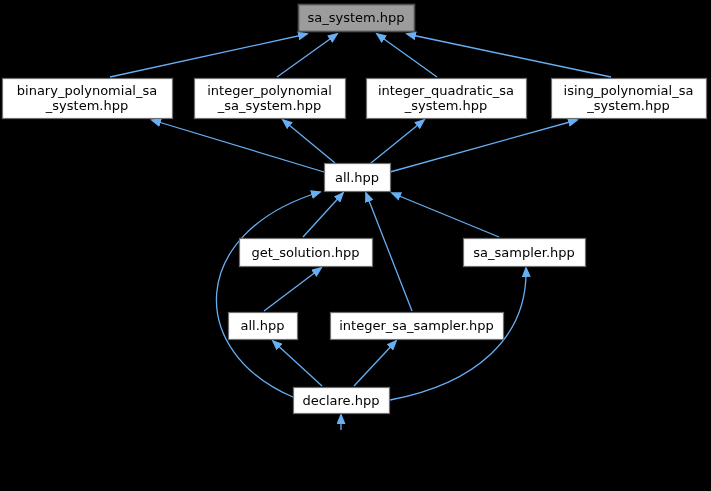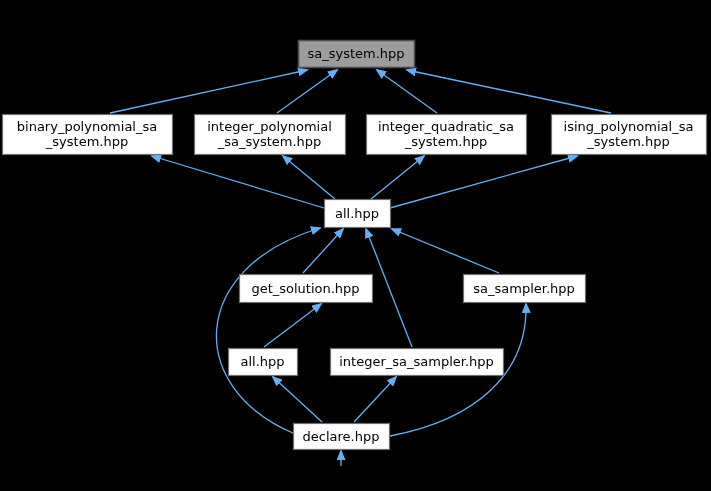--- a/index.html
+++ b/index.html
@@ -2,21 +2,20 @@
 <html><head>
 <meta charset="utf-8">
 <style>
   html,body{margin:0;padding:0;background:#000;}
   #stage{
     position:relative;
     width:711px;height:430px;
     background:#0c4a6e;
     overflow:hidden;
     font-family:"DejaVu Sans", sans-serif;
-    margin-top:36px;
   }
   svg{position:absolute;left:0;top:0;}
   svg text{
     font-family:"DejaVu Sans", sans-serif;
     font-size:13px;
   }
 </style>
 </head>
 <body>
 

